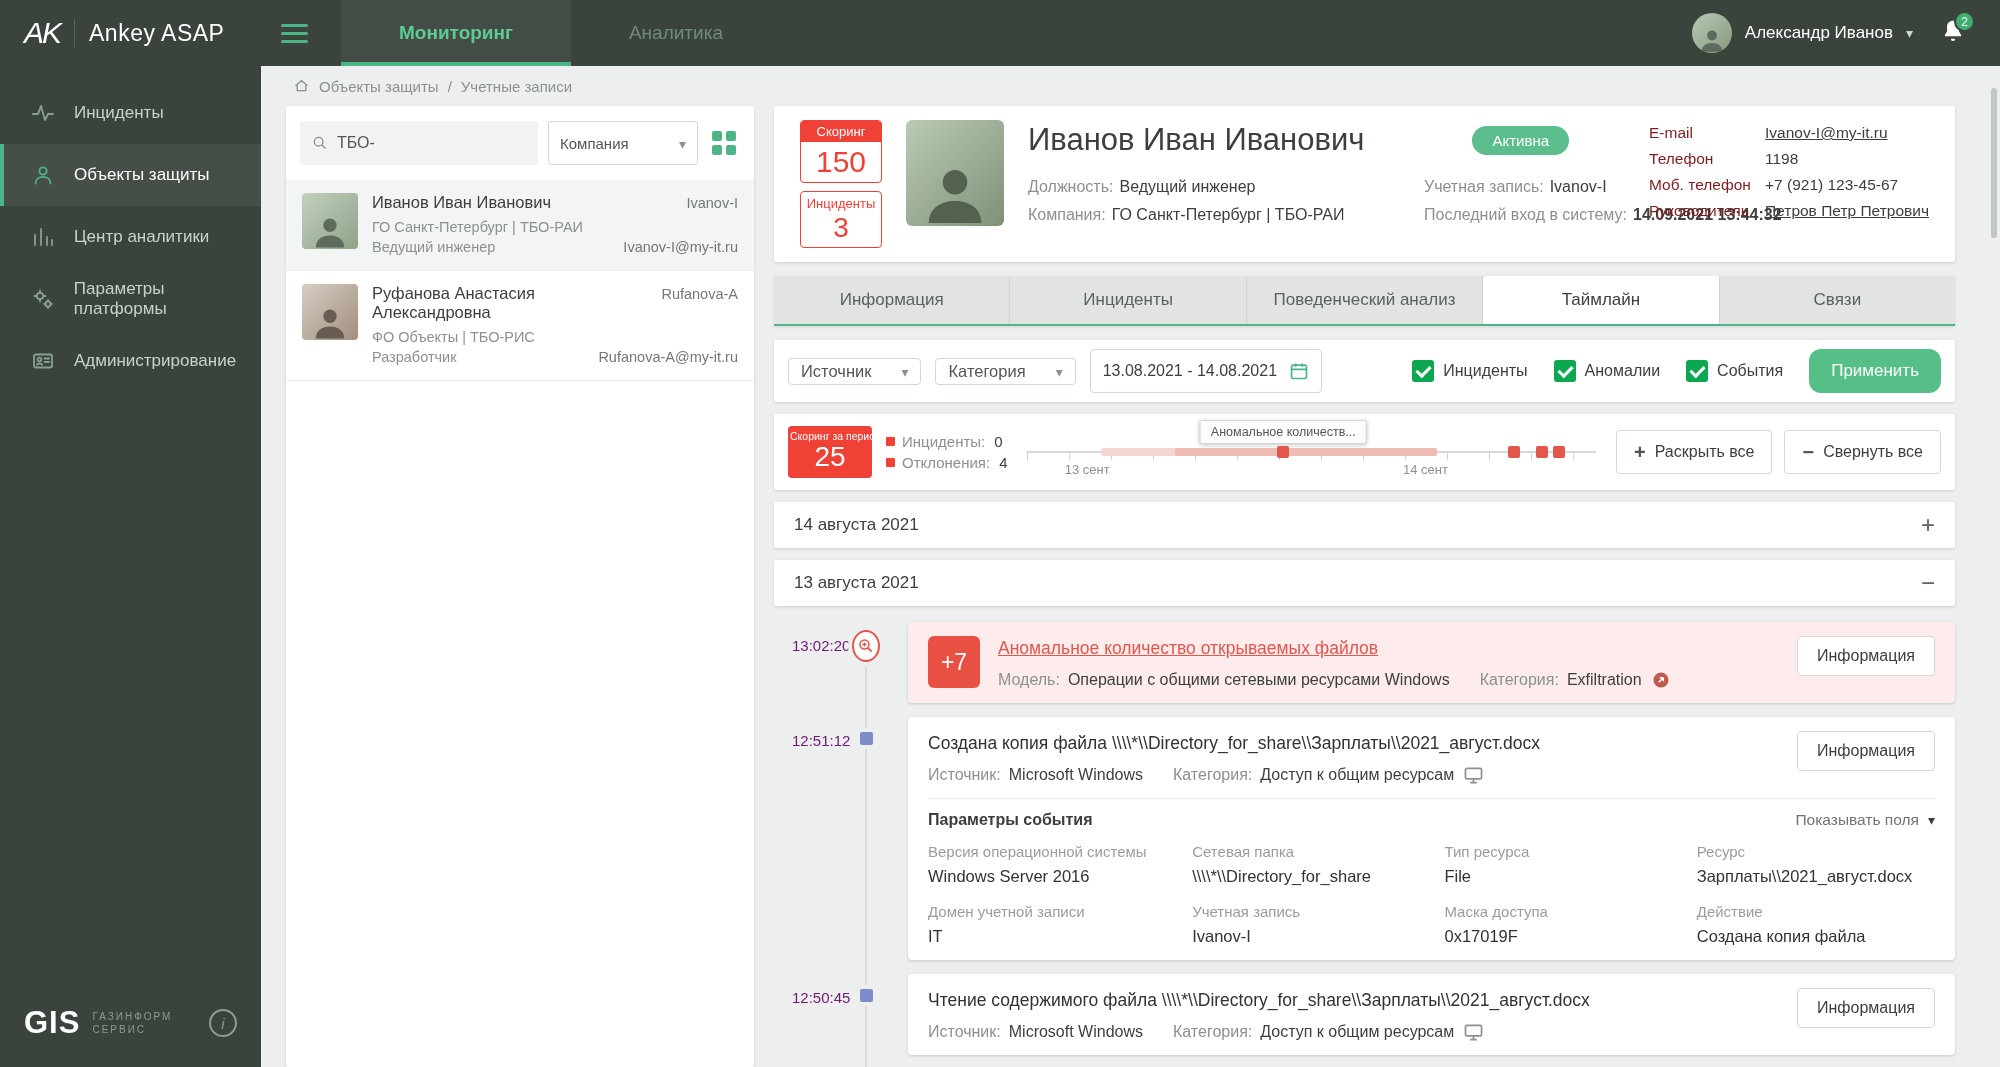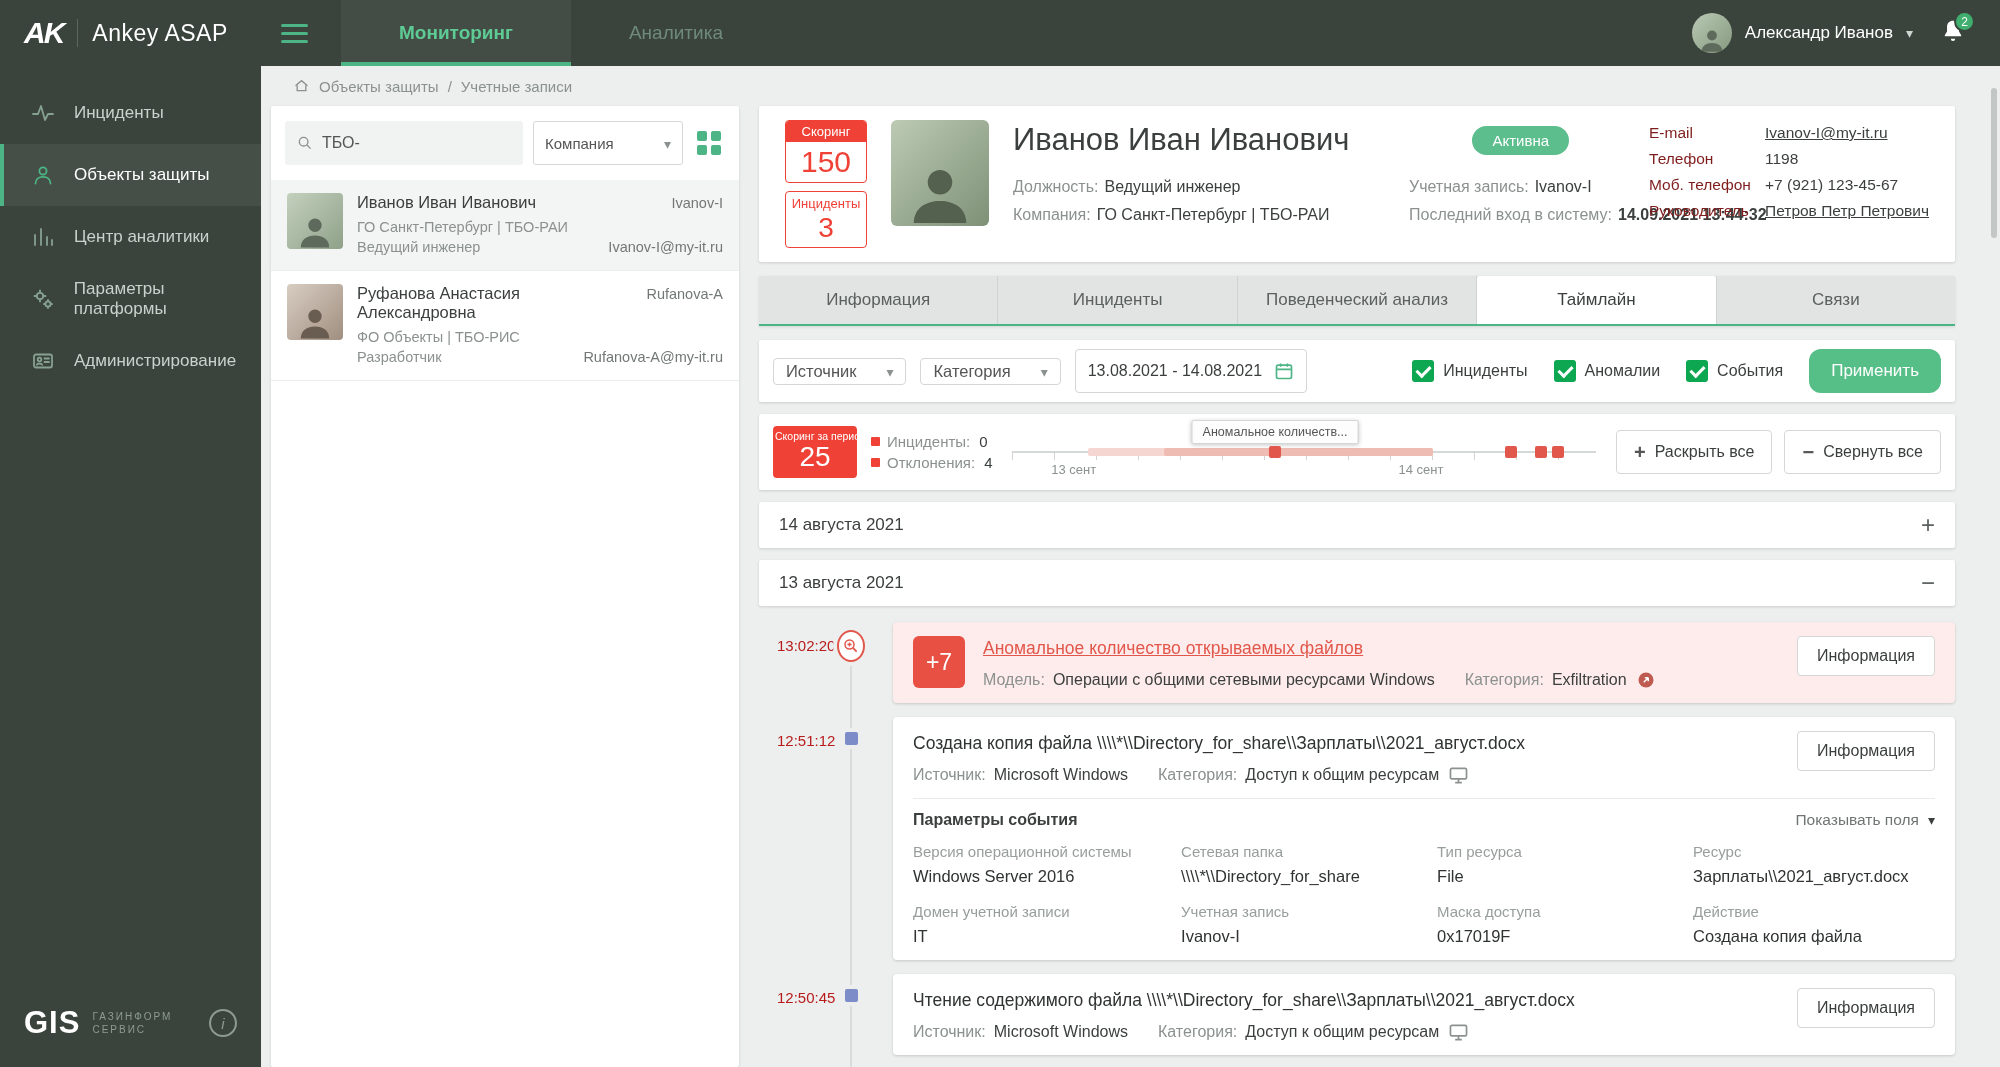--- a/index.html
+++ b/index.html
@@ -3,21 +3,21 @@
 <meta charset="utf-8">
 <style>
   *{box-sizing:border-box;margin:0;padding:0}
   html,body{width:2000px;height:1067px;overflow:hidden}
   body{font-family:"Liberation Sans","DejaVu Sans",sans-serif;background:#ecefee;color:#3b3f3d}
   .app{width:2000px;height:1067px;display:flex;flex-direction:column;position:relative}
 
   
   .topbar{height:66px;flex:0 0 66px;background:#3a443d;display:flex;align-items:stretch;color:#fff;position:relative;z-index:5}
   .brand{width:261px;flex:0 0 261px;display:flex;align-items:center;gap:14px;padding-left:24px}
-  .logo-ak{font-size:30px;font-weight:bold;font-style:italic;letter-spacing:-2px}
+  .logo-ak{font-size:30px;font-weight:normal;font-style:italic;letter-spacing:-2px}
   .brand-divider{width:1px;height:28px;background:#5c6660}
   .brand-name{font-size:23px;font-weight:400;letter-spacing:.5px}
   .hamburger{width:66px;background:none;border:none;display:flex;flex-direction:column;gap:5px;justify-content:center;align-items:center;cursor:pointer}
   .hamburger span{width:27px;height:3px;background:#4db585;border-radius:2px}
   .top-tabs{display:flex;height:100%;margin-left:14px}
   .top-tab{padding:0 58px;display:flex;align-items:center;font-size:19px;color:#6f8a7c;cursor:pointer}
   .top-tab.active{background:#434d46;color:#5ecb95;box-shadow:inset 0 -4px 0 #4db585;font-weight:bold}
   .top-right{margin-left:auto;display:flex;align-items:center;gap:13px;padding-right:34px}
   .avatar{border-radius:50%;overflow:hidden;background:linear-gradient(135deg,#b9c9b4,#87997f);display:flex;align-items:flex-end;justify-content:center}
   .avatar svg{display:block}
@@ -38,21 +38,21 @@
   .side-item.active svg{stroke:#4db585}
   .side-footer{position:absolute;left:24px;right:24px;bottom:26px;display:flex;align-items:center}
   .gis-logo{font-size:31px;font-weight:bold;color:#fff;letter-spacing:1px;margin-right:12px}
   .gis-text{font-size:10px;letter-spacing:2px;color:#8d9b92;line-height:13px}
   .info-circle{margin-left:auto;width:28px;height:28px;border:2px solid #8d9b92;border-radius:50%;color:#8d9b92;display:flex;align-items:center;justify-content:center;font-size:15px;font-style:italic;cursor:pointer}
   .info-circle::after{content:"i"}
 
   .content{flex:1;display:flex;flex-direction:column;min-width:0}
   .breadcrumb{height:40px;flex:0 0 40px;display:flex;align-items:center;gap:9px;padding-left:32px;font-size:15px;color:#8b918e}
   .breadcrumb .bc-link{cursor:pointer}
-  .workspace{flex:1;display:flex;gap:20px;padding:0 45px 0 10px;min-height:0}
+  .workspace{flex:1;display:flex;gap:20px;padding:0 45px 0 25px;min-height:0}
 
   
   .list-panel{width:468px;flex:0 0 468px;background:#fff;box-shadow:0 1px 3px rgba(0,0,0,.14);display:flex;flex-direction:column}
   .search-row{padding:15px 14px;display:flex;gap:10px;align-items:center}
   .search-box{flex:1;height:44px;background:#f1f3f2;border-radius:3px;display:flex;align-items:center;gap:9px;padding:0 12px}
   .search-box input{border:none;background:none;outline:none;font-size:16px;color:#555;width:100%;font-family:inherit}
   .company-select{width:150px;flex:0 0 150px;height:44px;border:1px solid #d3d7d5;border-radius:3px;display:flex;align-items:center;justify-content:space-between;padding:0 11px;font-size:15px;color:#555;cursor:pointer}
   .company-select .caret{color:#8b918e}
   .grid-btn{width:32px;height:32px;display:grid;grid-template-columns:1fr 1fr;gap:4px;padding:4px;background:none;border:none;cursor:pointer}
   .grid-btn span{background:#4db585;border-radius:2px}
@@ -130,21 +130,21 @@
   .sum-btn .sign{font-size:20px;color:#555;font-weight:bold}
 
   .day-bar{margin-top:12px;height:46px;flex:0 0 46px;display:flex;align-items:center;padding:0 20px;font-size:17px;color:#3b3f3d;cursor:pointer}
   .day-bar:first-of-type{margin-top:14px}
   .day-toggle{margin-left:auto;font-size:24px;color:#5b615e;line-height:24px}
 
   
   .timeline{position:relative;margin-top:2px}
   .timeline::before{content:"";position:absolute;left:91px;top:26px;height:1400px;width:2px;background:#d9ddda}
   .trow{display:flex;align-items:flex-start;margin-top:14px;position:relative}
-  .t-time{width:60px;flex:0 0 60px;margin-left:18px;font-size:15px;color:#b91c1c;padding-top:15px;white-space:nowrap}
+  .t-time{width:60px;flex:0 0 60px;margin-left:18px;font-size:15px;color:#701a75;padding-top:15px;white-space:nowrap}
   .t-marker{width:28px;flex:0 0 28px;display:flex;justify-content:center;padding-top:15px;z-index:1}
   .sq{width:13px;height:13px;background:#7b8cc9;border-radius:2px;box-shadow:0 0 0 4px #ecefee;cursor:pointer}
   .mag{width:32px;height:32px;background:#fff;border:2px solid #e2574c;border-radius:50%;display:flex;align-items:center;justify-content:center;box-shadow:0 0 0 4px #ecefee;margin-top:-7px;cursor:pointer}
   .t-card{flex:1;margin-left:28px;background:#fff;border-radius:4px;box-shadow:0 1px 3px rgba(0,0,0,.16);padding:14px 20px}
   .t-card.anomaly{background:#fdeceb}
   .card-top{display:flex;gap:18px;align-items:flex-start}
   .plus-badge{width:52px;height:52px;flex:0 0 52px;background:#e85043;color:#fff;border-radius:6px;display:flex;align-items:center;justify-content:center;font-size:23px}
   .t-body{flex:1;min-width:0;padding-top:2px}
   .t-title{font-size:17.5px;color:#2f3331}
   .t-title.redlink{color:#e2574c;text-decoration:underline;cursor:pointer}

